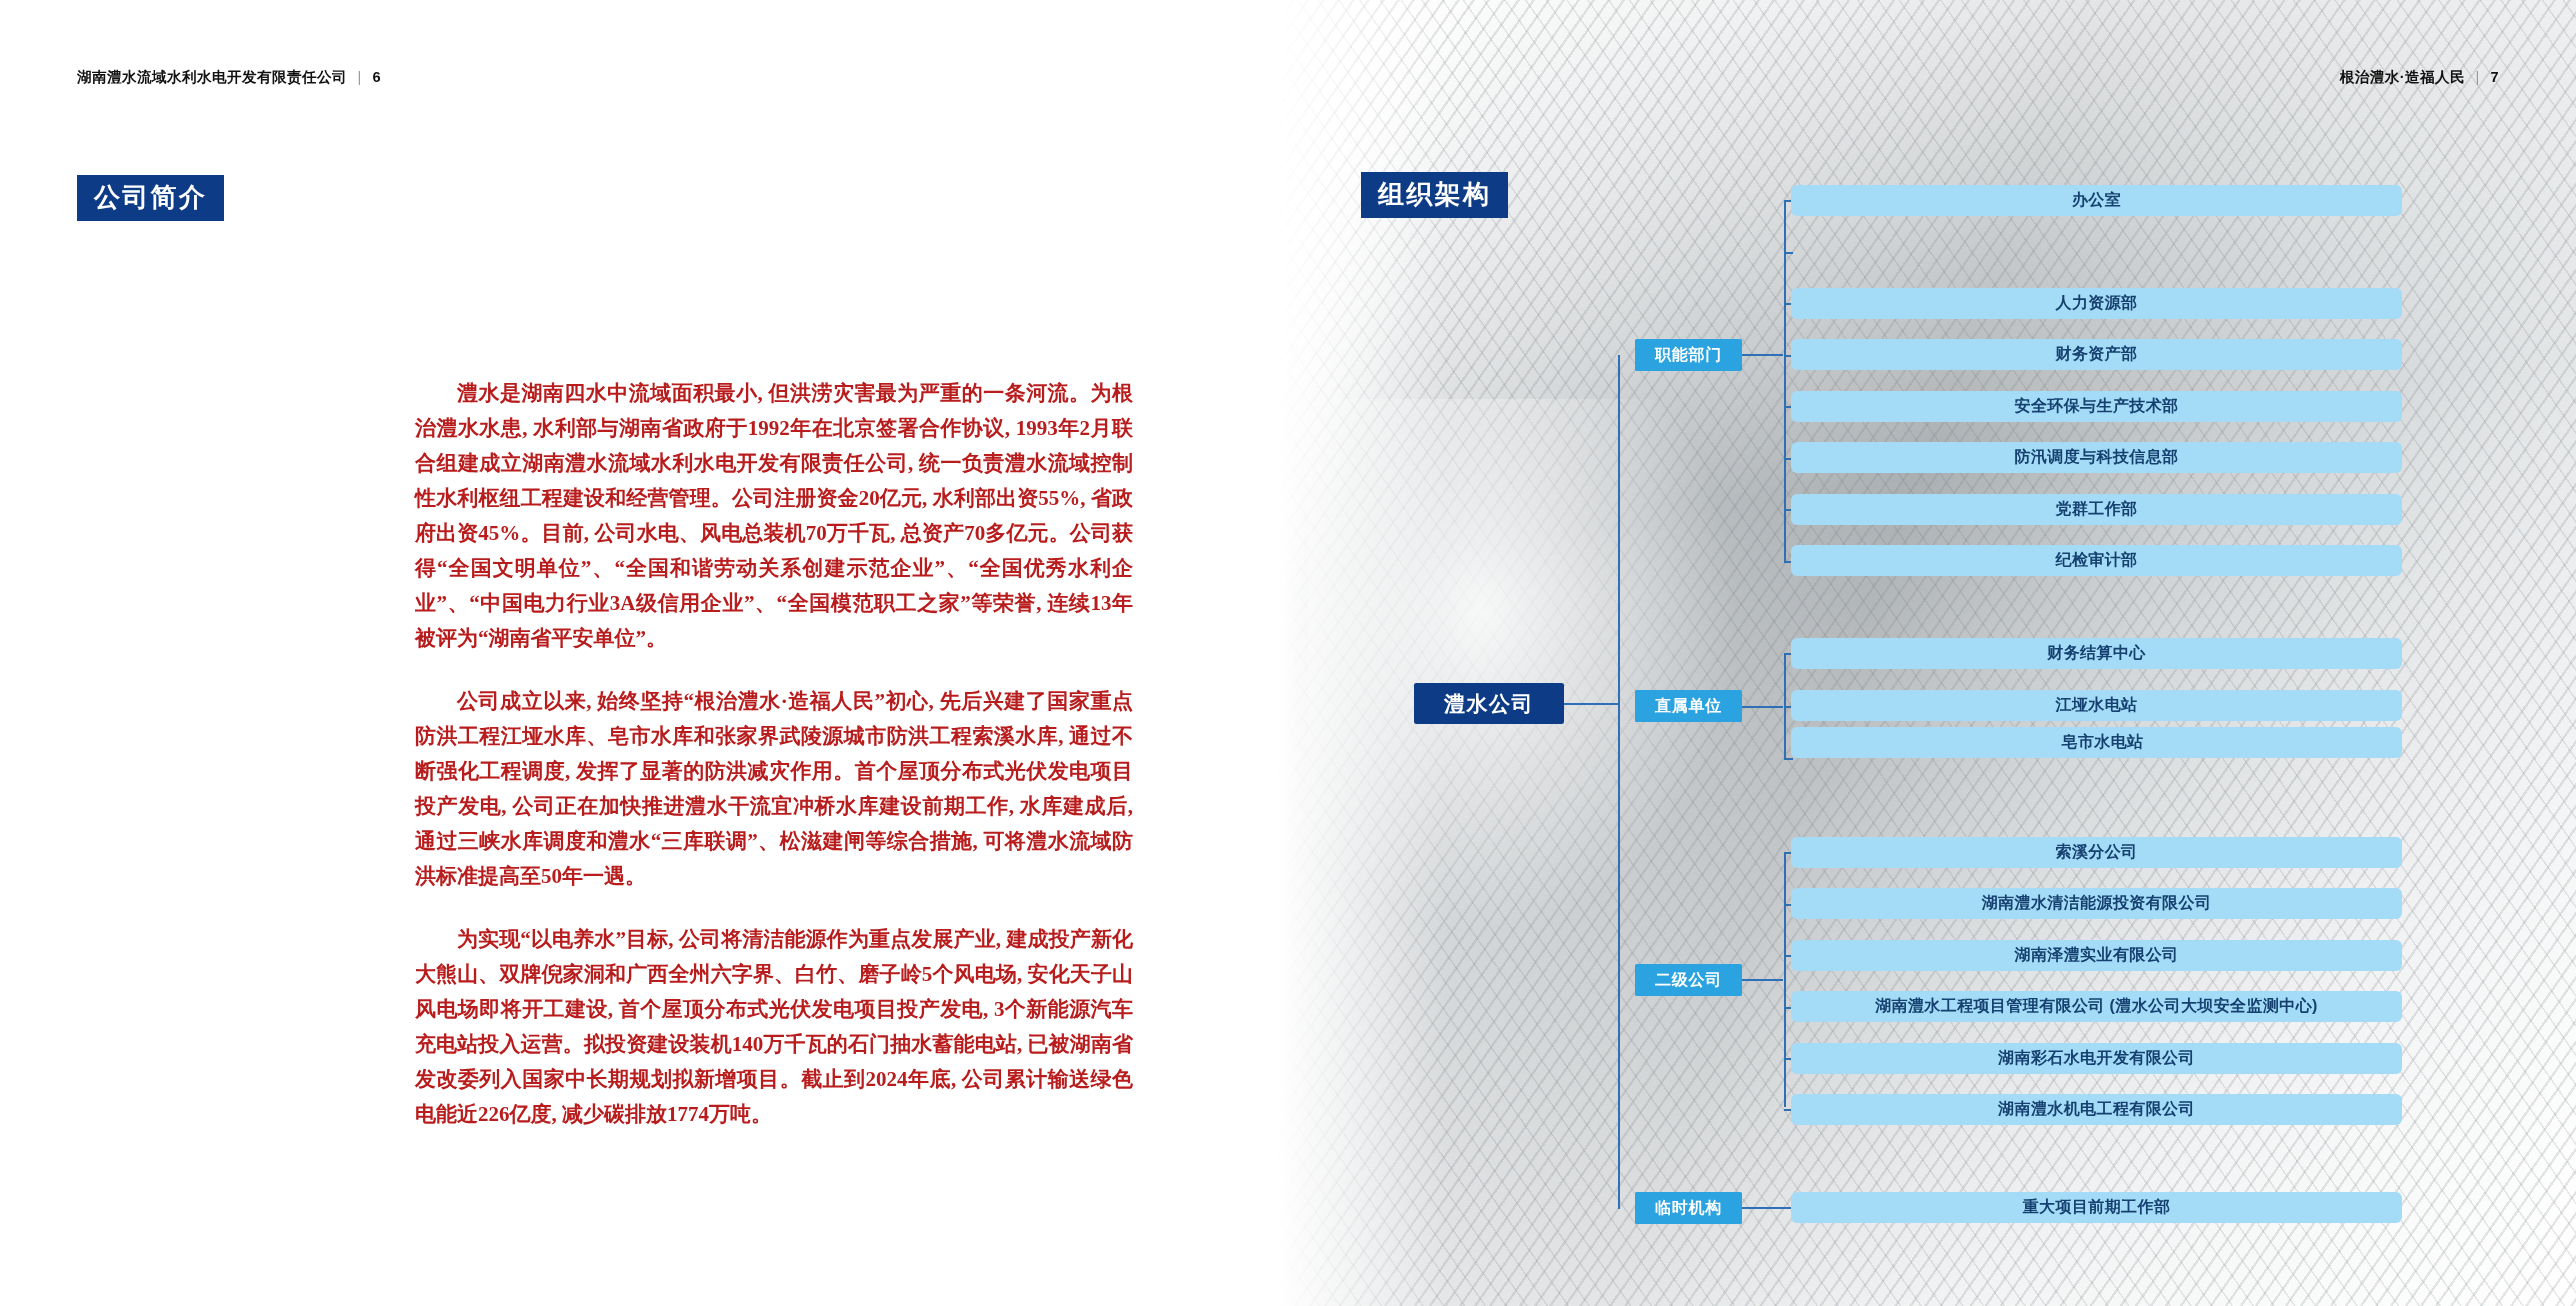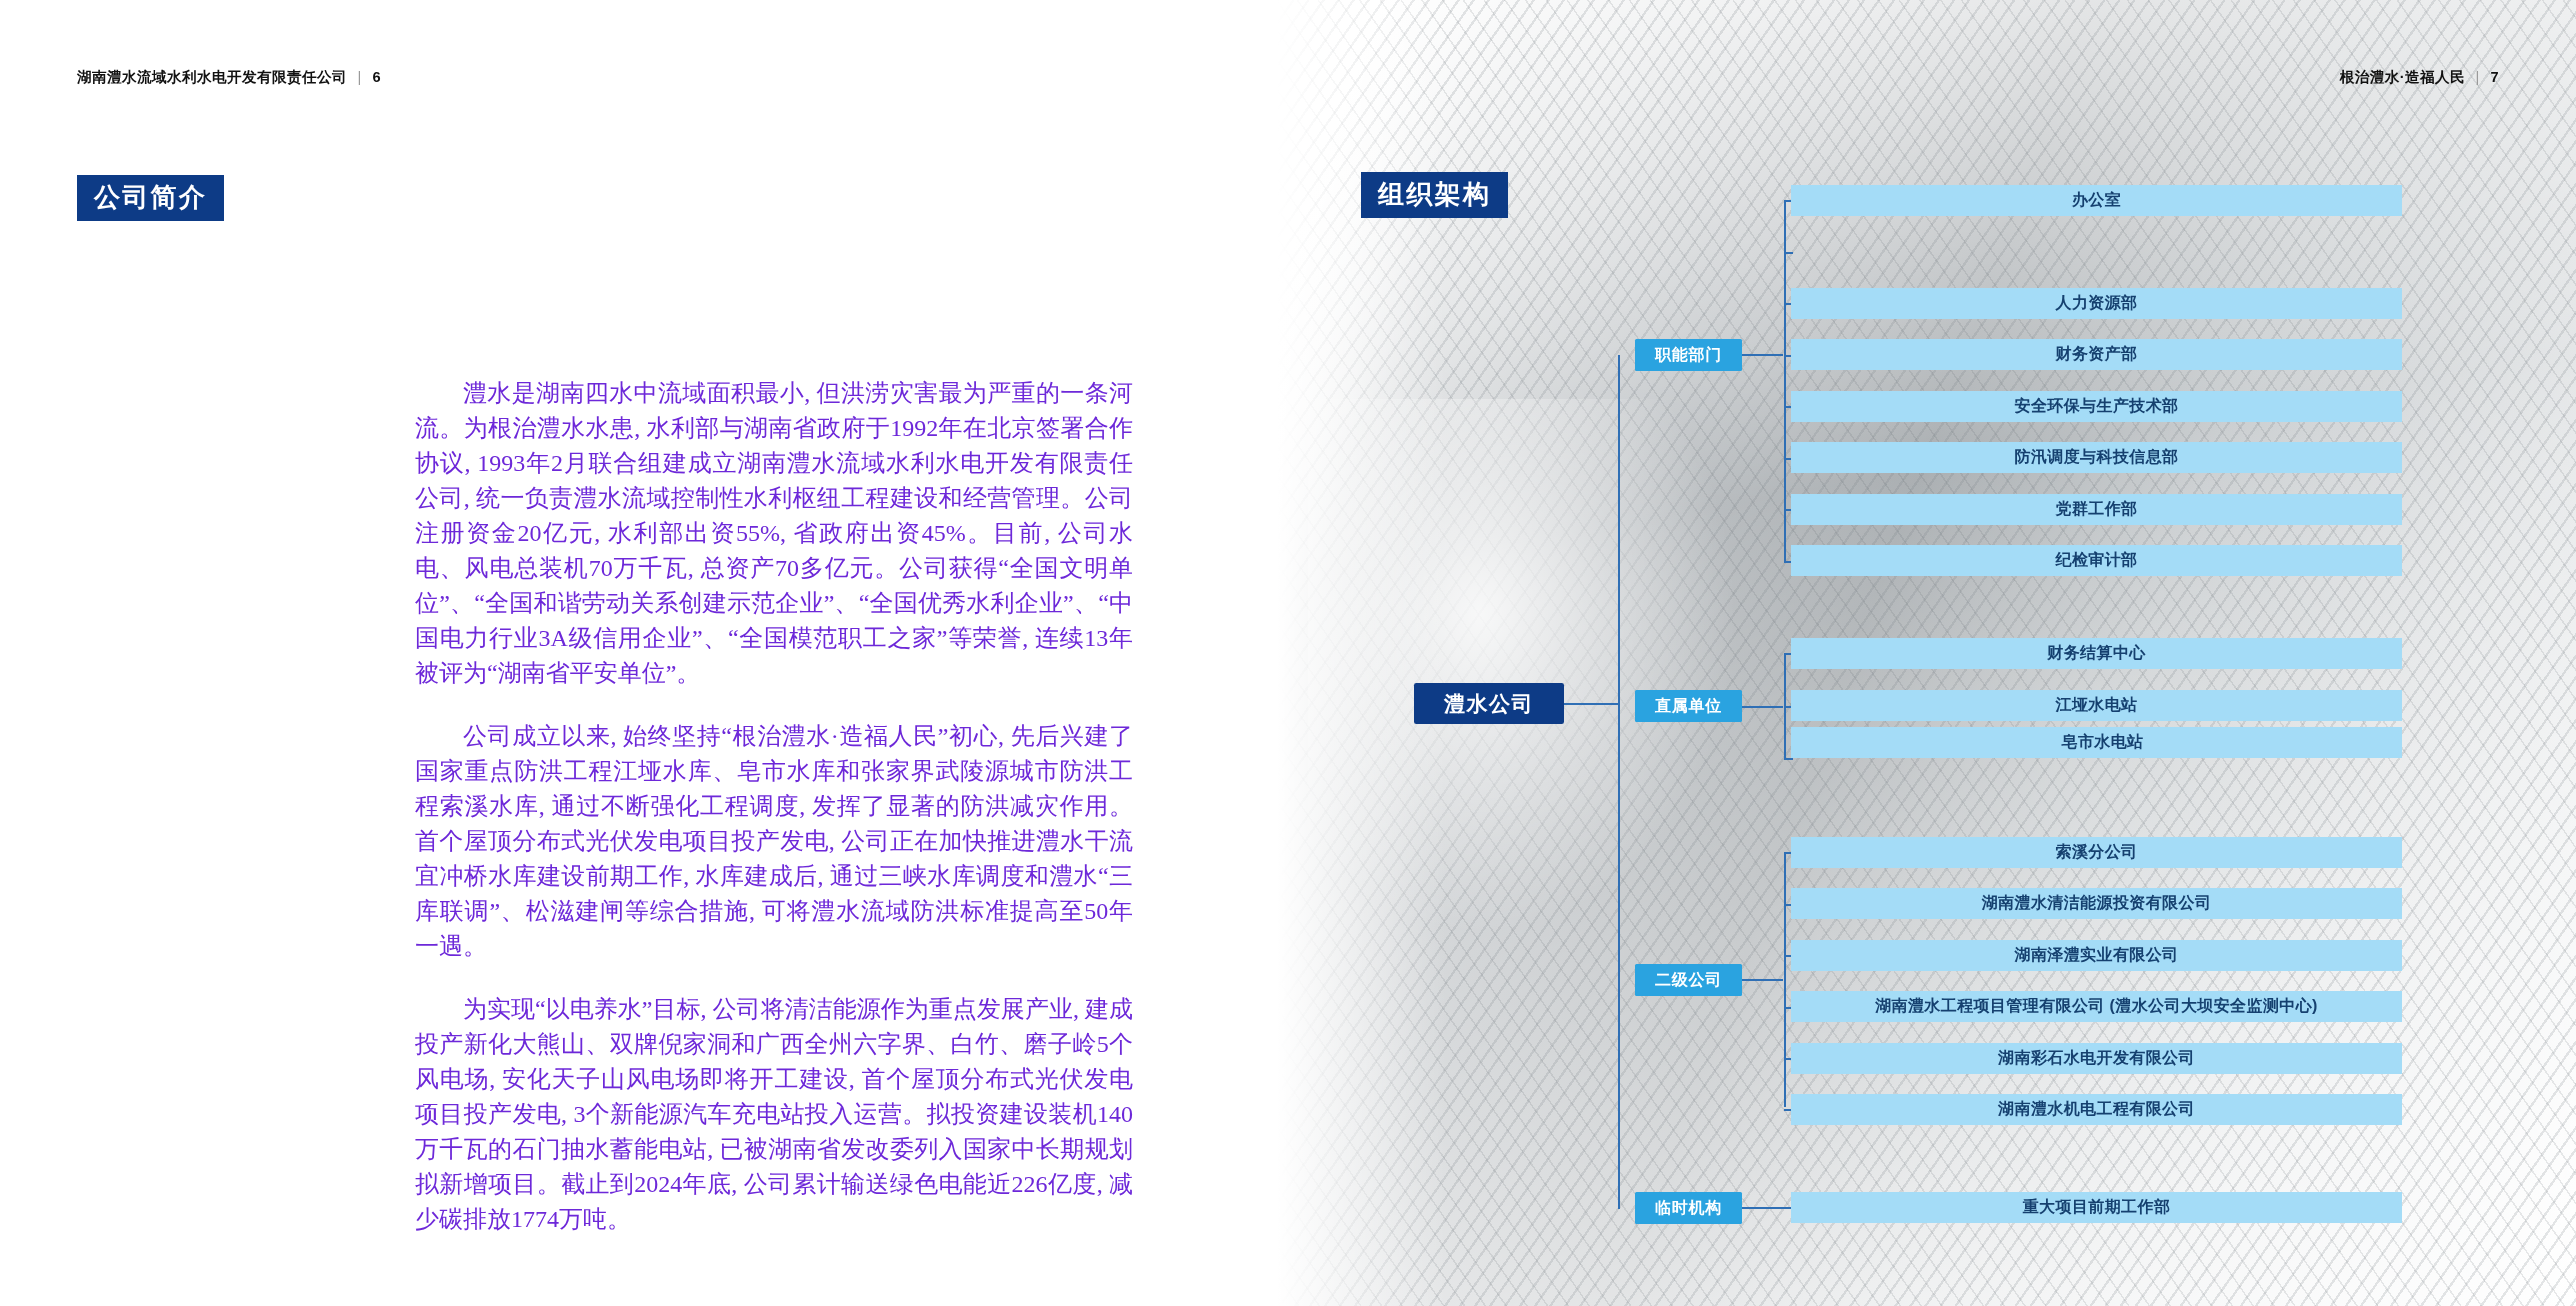--- a/index.html
+++ b/index.html
@@ -67,26 +67,26 @@
     letter-spacing: 2.3px;
     padding: 9.2px 17px 10.7px 17px;
     line-height: 1;
   }
 
   .body-copy {
     position: absolute;
     left: 415px;
     top: 376px;
     width: 718px;
-    font-size: 24px;
+    font-size: 21px;
     line-height: 35px;
-    color: #6d28d9;
+    color: #b91c1c;
     text-align: justify;
     font-family: "Liberation Serif", serif;
-    font-weight: 400;
+    font-weight: 700;
   }
   .body-copy p {
     margin: 0 0 28px 0;
     text-indent: 2em;
   }
   .body-copy p:last-child { margin-bottom: 0; }
 
   
   .photo-bg {
     position: absolute;
@@ -173,21 +173,21 @@
     left: 358px;
     border-radius: 1.5px;
   }
   .node-leaf {
     background: #a4dcf7;
     color: #15406f;
     font-size: 16px;
     height: 31px;
     left: 514px;
     width: 611px;
-    border-radius: 0;
+    border-radius: 6px;
   }
   .connector {
     position: absolute;
     background: #2f6fb5;
   }
   .conn-h { height: 1.5px; }
   .conn-v { width: 1.5px; }
 </style>
 </head>
 <body>

